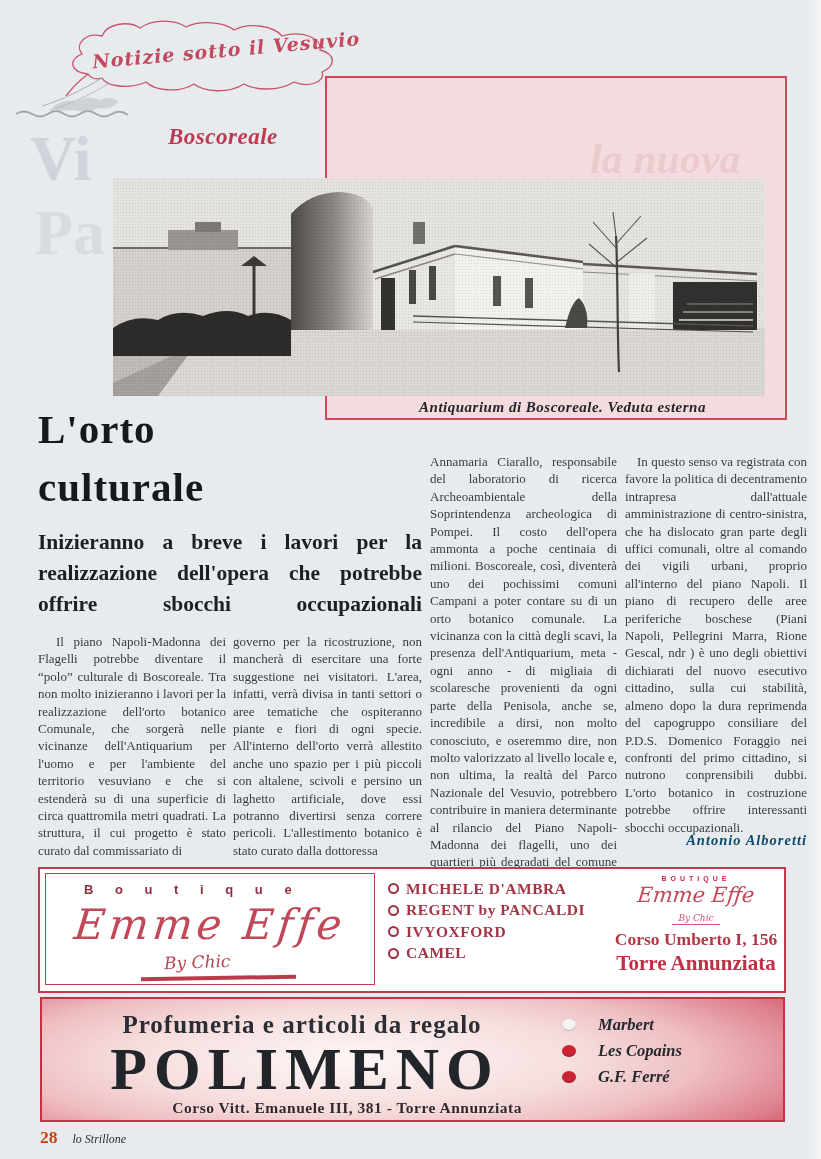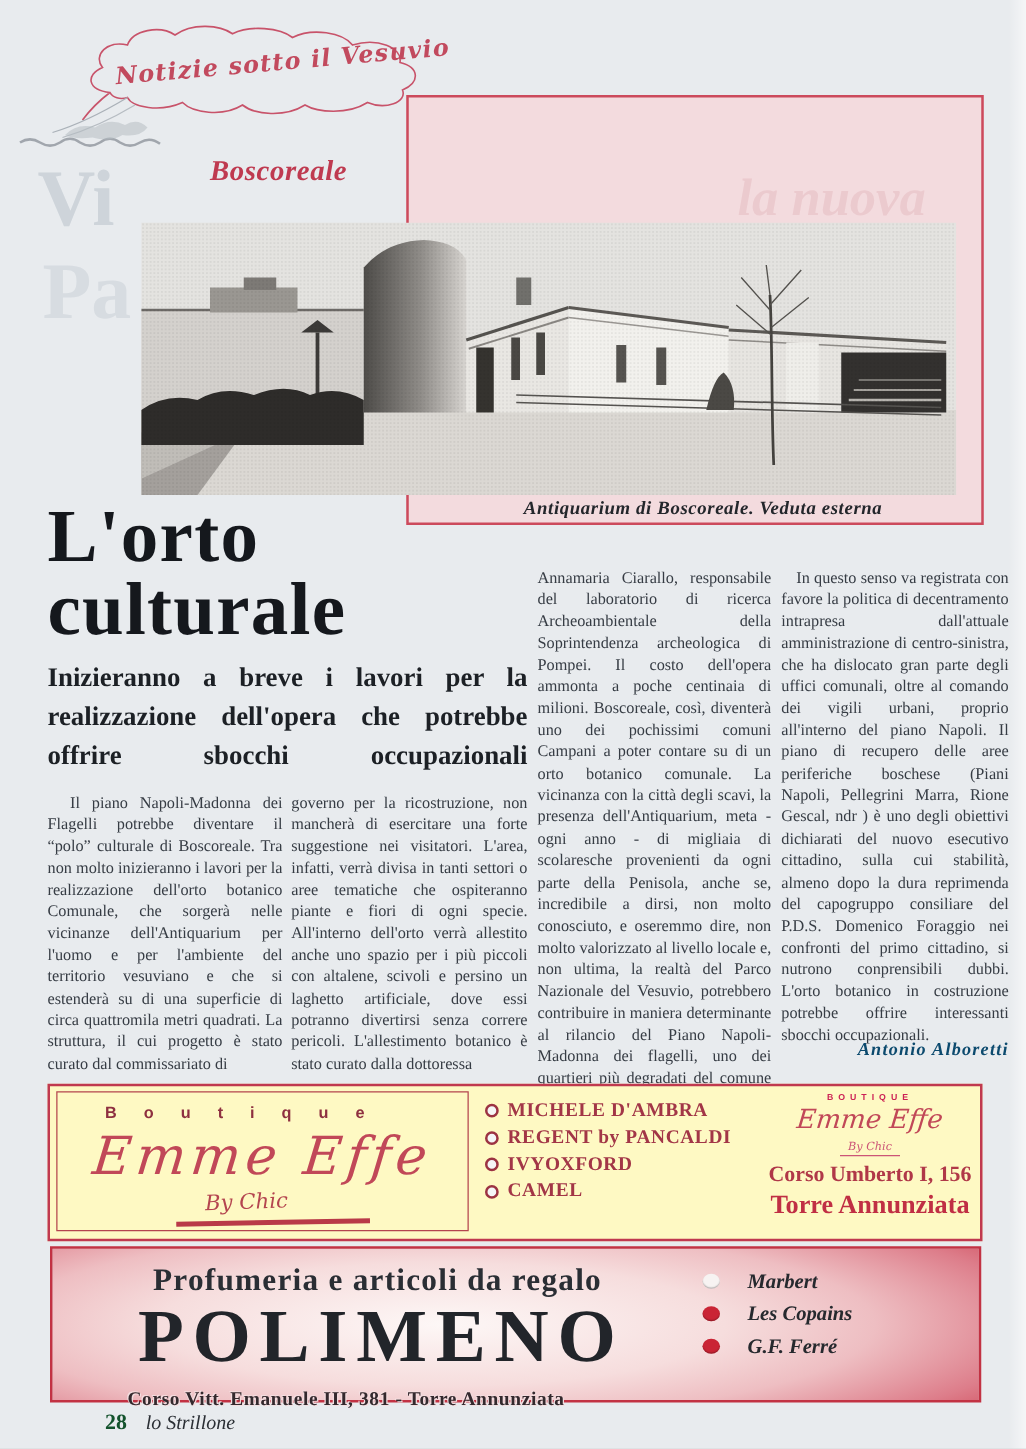--- a/index.html
+++ b/index.html
@@ -38,21 +38,21 @@
   }
   .photo { position:absolute; left:113px; top:178px; width:652px; height:218px; }
   .caption {
     position:absolute; left:345px; top:399px; width:435px;
     font-weight:bold; font-style:italic; font-size:15px; color:#23262b;
     text-align:center; letter-spacing:.5px;
   }
   
   .headline {
     position:absolute; left:38px; top:400px; width:390px;
-    font-weight:bold; font-size:60px; line-height:58px; color:#15181d;
+    font-weight:bold; font-size:41px; line-height:58px; color:#15181d;
     letter-spacing:1px;
   }
   .subhead {
     position:absolute; left:38px; top:527px; width:384px;
     font-weight:bold; font-size:21.5px; line-height:31px; color:#1c2025;
     text-align:justify; text-align-last:justify;
   }
   .col {
     position:absolute; font-size:13px; line-height:17.4px;
     text-align:justify; color:#363c44;
@@ -62,21 +62,21 @@
   .col-c { left:430px; top:453px; width:187px; height:410px; }
   .col-d { left:625px; top:453px; width:182px; height:392px; text-indent:12px; }
   .byline {
     position:absolute; left:625px; top:832px; width:182px;
     font-weight:bold; font-style:italic; font-size:14.5px; color:#0c4a6e;
     text-align:right; letter-spacing:1px;
   }
   
   .emme-ad {
     position:absolute; left:38px; top:867px; width:748px; height:126px;
-    border:2px solid #c0394f; background:#fef9c3;
+    border:2px solid #c0394f; background:#ffffff;
   }
   .emme-logo-box {
     position:absolute; left:5px; top:4px; width:330px; height:112px;
     border:1.5px solid #b4454f;
   }
   .emme-boutique {
     position:absolute; left:38px; top:8px;
     font-family:"Liberation Sans", sans-serif; font-weight:bold;
     font-size:13px; letter-spacing:9px; color:#8e3040;
   }
@@ -128,41 +128,40 @@
   }
   .polimeno-tagline {
     position:absolute; left:60px; top:12px; width:400px; text-align:center;
     font-weight:bold; font-size:25px; color:#2a2e34; letter-spacing:1px;
   }
   .polimeno-name {
     position:absolute; left:38px; top:36px; width:450px; text-align:center;
     font-weight:bold; font-size:60px; letter-spacing:7px; color:#22252a;
   }
   .polimeno-address {
-    position:absolute; left:60px; top:100px; width:420px; text-align:left;
+    position:absolute; left:60px; top:100px; width:420px; text-align:right;
     font-weight:bold; font-size:15.5px; color:#33292d; letter-spacing:.5px;
     text-shadow:1px 1px 0 #f4dee0, -1px -1px 0 #f4dee0;
     white-space:nowrap;
-    margin-top:12px;
   }
   .polimeno-brands { position:absolute; left:520px; top:13px; }
   .polimeno-brand-row { display:flex; align-items:center; height:26px; }
   .dot-bullet {
     width:14px; height:12px; border-radius:50%; margin-right:22px; flex:0 0 auto;
     background:#ca2435; box-shadow:inset 0 -1px 1px rgba(0,0,0,.25);
   }
   .dot-bullet.white { background:#f7f3f2; }
   .polimeno-brand-label {
     font-weight:bold; font-style:italic; font-size:16.5px; color:#26292e;
     white-space:nowrap;
   }
   
   .footer { position:absolute; left:40px; top:1127px; display:flex; align-items:baseline; }
-  .footer-num { font-weight:bold; font-size:17.5px; color:#14532d;margin-left:44px; }
-  .footer-title { font-style:italic; font-size:16px; color:#2a2e34; margin-left:15px; }
+  .footer-num { font-weight:bold; font-size:17.5px; color:#c2410c; }
+  .footer-title { font-style:italic; font-size:12px; color:#2a2e34; margin-left:15px; }
   .edge-strip { position:absolute; right:0; top:0; width:14px; height:1159px;
     background:linear-gradient(90deg, rgba(255,255,255,0), rgba(255,255,255,.55)); }
 </style>
 </head>
 <body>
 
 <div class="page">
 
   <div class="masthead">
     <svg width="290" height="80" viewBox="0 0 290 80">

